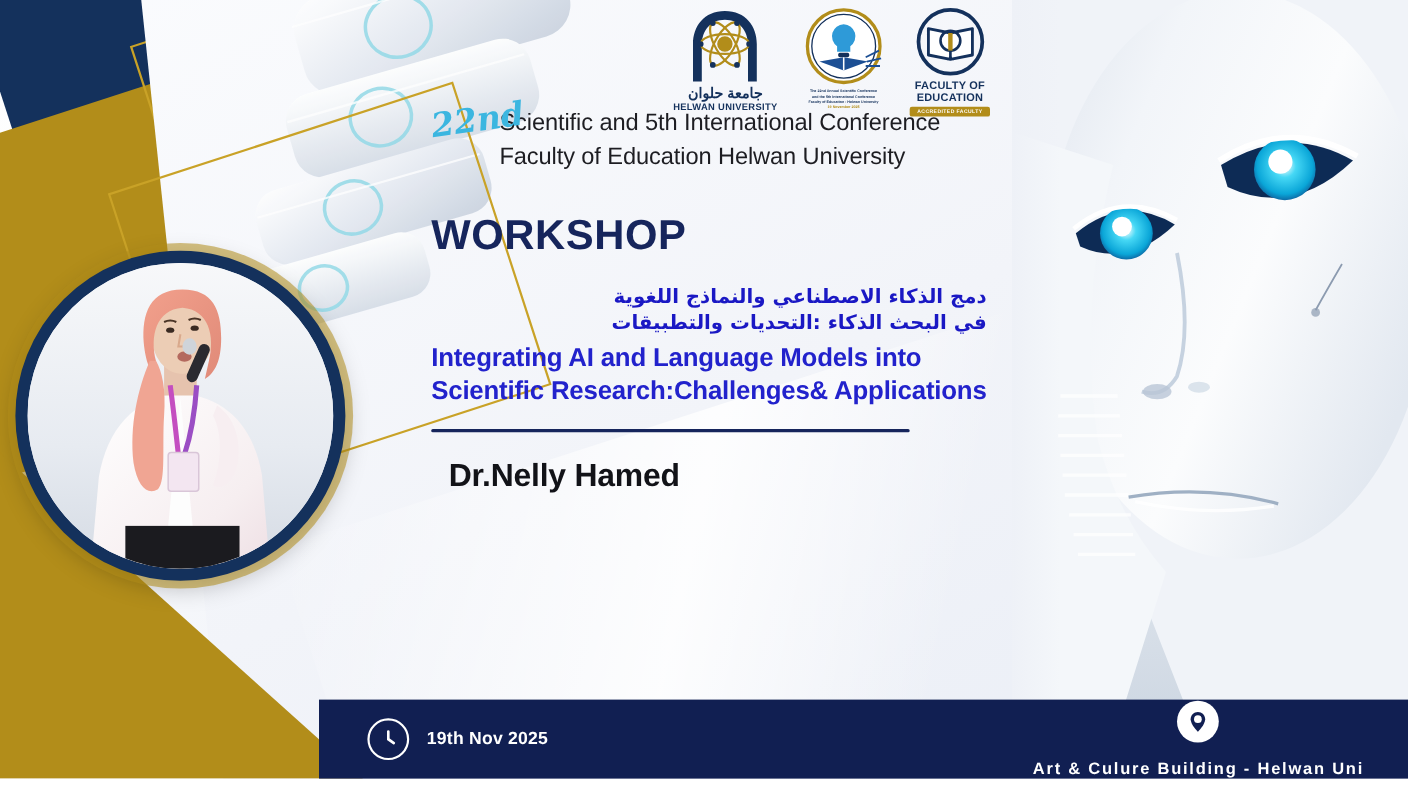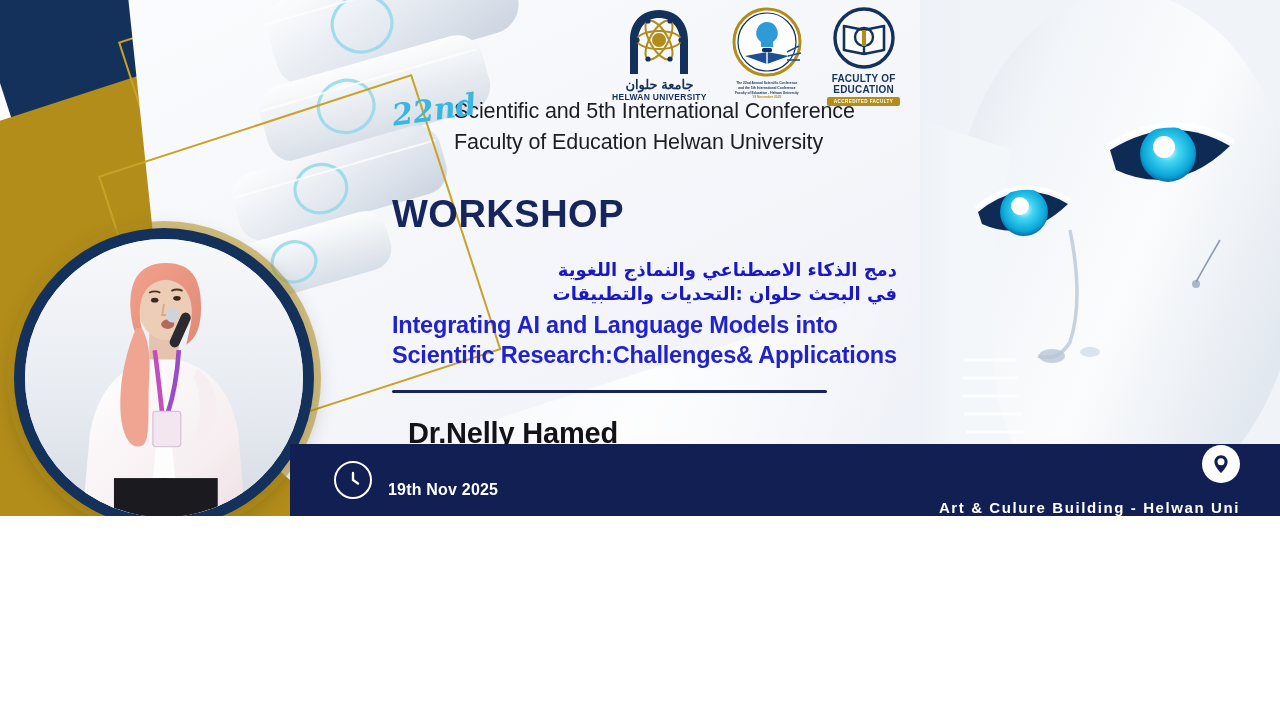--- a/index.html
+++ b/index.html
@@ -4,21 +4,21 @@
 <style>
   * { margin:0; padding:0; box-sizing:border-box; }
   html,body { width:1280px; height:720px; overflow:hidden; }
   body {
     font-family:"Liberation Sans", sans-serif;
     background:#ffffff;
     position:relative;
   }
   #poster {
     position:absolute; inset:0;
-    width:1280px; height:516px;
+    width:1280px; height:708px;
     overflow:hidden;
     background:linear-gradient(135deg,#ffffff 0%,#f4f6fa 40%,#eef1f7 100%);
     text-decoration:underline;
   }
 
   
   .navy-block {
     position:absolute; left:-40px; top:-40px;
     width:300px; height:270px;
     background:#14315c;
@@ -165,21 +165,21 @@
   
   .robot { position:absolute; right:0; top:0; width:360px; height:648px; overflow:hidden; }
   .robot svg { display:block; }
 
   
   .bottombar {
     position:absolute; left:290px; bottom:0; right:0; height:72px;
     background:#111f52;
     display:flex; align-items:center;
   }
-  .bb-item { display:flex; align-items:flex-end; gap:16px; }
+  .bb-item { display:flex; align-items:center; gap:16px; }
   .bb-date { margin-left:44px; }
   .bb-loc  { margin-left:auto; margin-right:40px;flex-direction:column; }
   .bb-icon {
     width:38px; height:38px; border-radius:50%;
     display:flex; align-items:center; justify-content:center;
     flex:0 0 38px;
   }
   .bb-icon.ring { border:2.6px solid #ffffff; }
   .bb-icon.solid { background:#ffffff; }
   .bb-text { color:#ffffff; font-size:16px; font-weight:bold; letter-spacing:.2px; }
@@ -415,21 +415,21 @@
     <div class="conf-line">
       <span class="ordinal">22nd</span>
       <div class="conf-title">Scientific and 5th International Conference</div>
       <div class="conf-title">Faculty of Education Helwan University</div>
     </div>
 
     <div class="workshop">WORKSHOP</div>
 
     <div class="ar-title">
       <div>دمج الذكاء الاصطناعي والنماذج اللغوية</div>
-      <div>في البحث حلوان :التحديات  والتطبيقات</div>
+      <div>في البحث الذكاء :التحديات  والتطبيقات</div>
     </div>
 
     <div class="en-title">Integrating AI and Language Models into Scientific Research:Challenges&amp; Applications</div>
 
     <div class="divider"></div>
 
     <div class="speaker-name">Dr.Nelly Hamed</div>
 
   </div>
 

